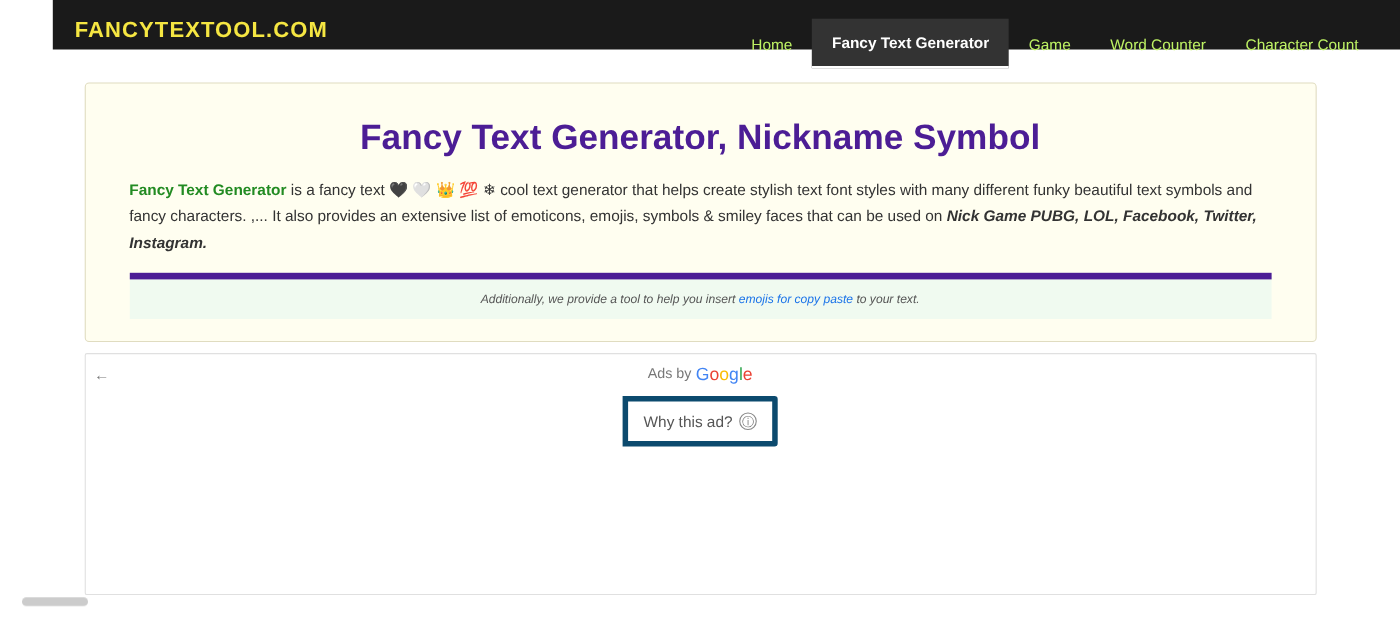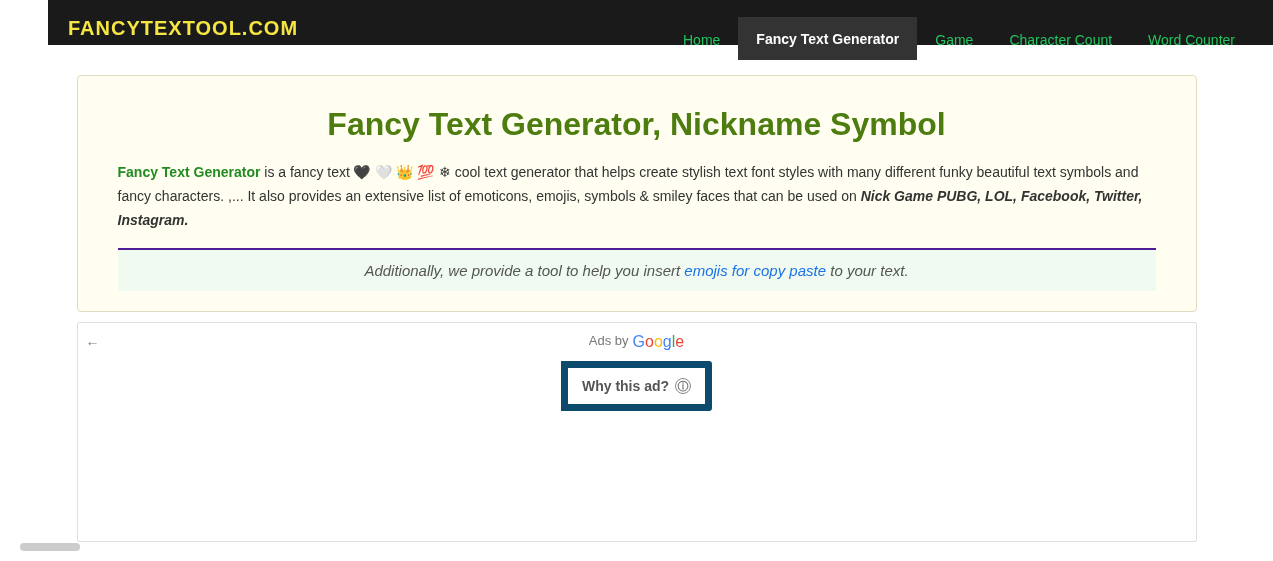--- a/index.html
+++ b/index.html
@@ -35,21 +35,21 @@
     }
 
     .nav-links {
       display: flex;
       align-items: center;
       list-style: none;
       gap: 0;
     }
 
     .nav-links li a {
-      color: #22c55e;
+      color: #bef264;
       text-decoration: none;
       font-size: 14px;
       padding: 0 18px;
       height: 45px;
       display: flex;
       align-items: center;
       transition: color 0.2s;
     }
 
     .nav-links li a.active {
@@ -67,21 +67,21 @@
     }
 
     .info-box {
       background: #fffef0;
       border: 1px solid #e0dcc0;
       border-radius: 4px;
       padding: 30px 40px 20px 40px;
     }
 
     .info-box h1 {
-      color: #4d7c0f;
+      color: #4c1d95;
       font-size: 32px;
       text-align: center;
       margin-bottom: 18px;
       font-weight: bold;
     }
 
     .info-box p.desc {
       color: #333333;
       font-size: 14px;
       line-height: 1.7;
@@ -94,25 +94,25 @@
     }
 
     .info-box p.desc .bold-italic {
       font-style: italic;
       font-weight: bold;
       color: #333;
     }
 
     .info-box .additional-note {
       background: #f0faf0;
-      border-top: 2px solid #4c1d95;
+      border-top: 6px solid #4c1d95;
       margin-top: 16px;
       padding: 12px 10px;
       text-align: center;
-      font-size: 15px;
+      font-size: 11px;
       color: #555;
       font-style: italic;
     }
 
     .info-box .additional-note a {
       color: #1a73e8;
       text-decoration: none;
     }
 
     
@@ -172,29 +172,28 @@
       border: none;
       padding: 10px 18px;
       font-size: 14px;
       cursor: pointer;
       border-radius: 3px 0 0 3px;
     }
 
     .btn-why-ad {
       background: #ffffff;
       color: #555555;
-      border: 7px solid #0c4a6e;
+      border: 5px solid #0c4a6e;
       padding: 10px 14px;
       font-size: 14px;
       cursor: pointer;
       border-radius: 0 3px 3px 0;
       display: flex;
       align-items: center;
       gap: 6px;
-      font-weight: bold;
     }
 
     .info-circle {
       display: inline-flex;
       align-items: center;
       justify-content: center;
       width: 16px;
       height: 16px;
       border: 1px solid #888;
       border-radius: 50%;
@@ -222,24 +221,24 @@
     <li>
       <a href="#">Home</a>
     </li>
     <li>
       <a href="#" class="active">Fancy Text Generator</a>
     </li>
     <li>
       <a href="#">Game</a>
     </li>
     <li>
+      <a href="#">Word Counter</a>
+    </li>
+    <li>
       <a href="#">Character Count</a>
-    </li>
-    <li>
-      <a href="#">Word Counter</a>
     </li>
   </ul>
 </nav>
 
 <div class="main-content">
 
   <div class="info-box">
     <h1>Fancy Text Generator, Nickname Symbol</h1>
     <p class="desc">
       <span class="fancy-label">Fancy Text Generator</span><span> is a fancy text 🖤 🤍 👑 💯 ❄ cool text generator that helps create stylish text font styles with many different funky beautiful text symbols and fancy characters. ,... It also provides an extensive list of emoticons, emojis, symbols &amp; smiley faces that can be used on </span><span class="bold-italic">Nick Game PUBG, LOL, Facebook, Twitter, Instagram.</span>

